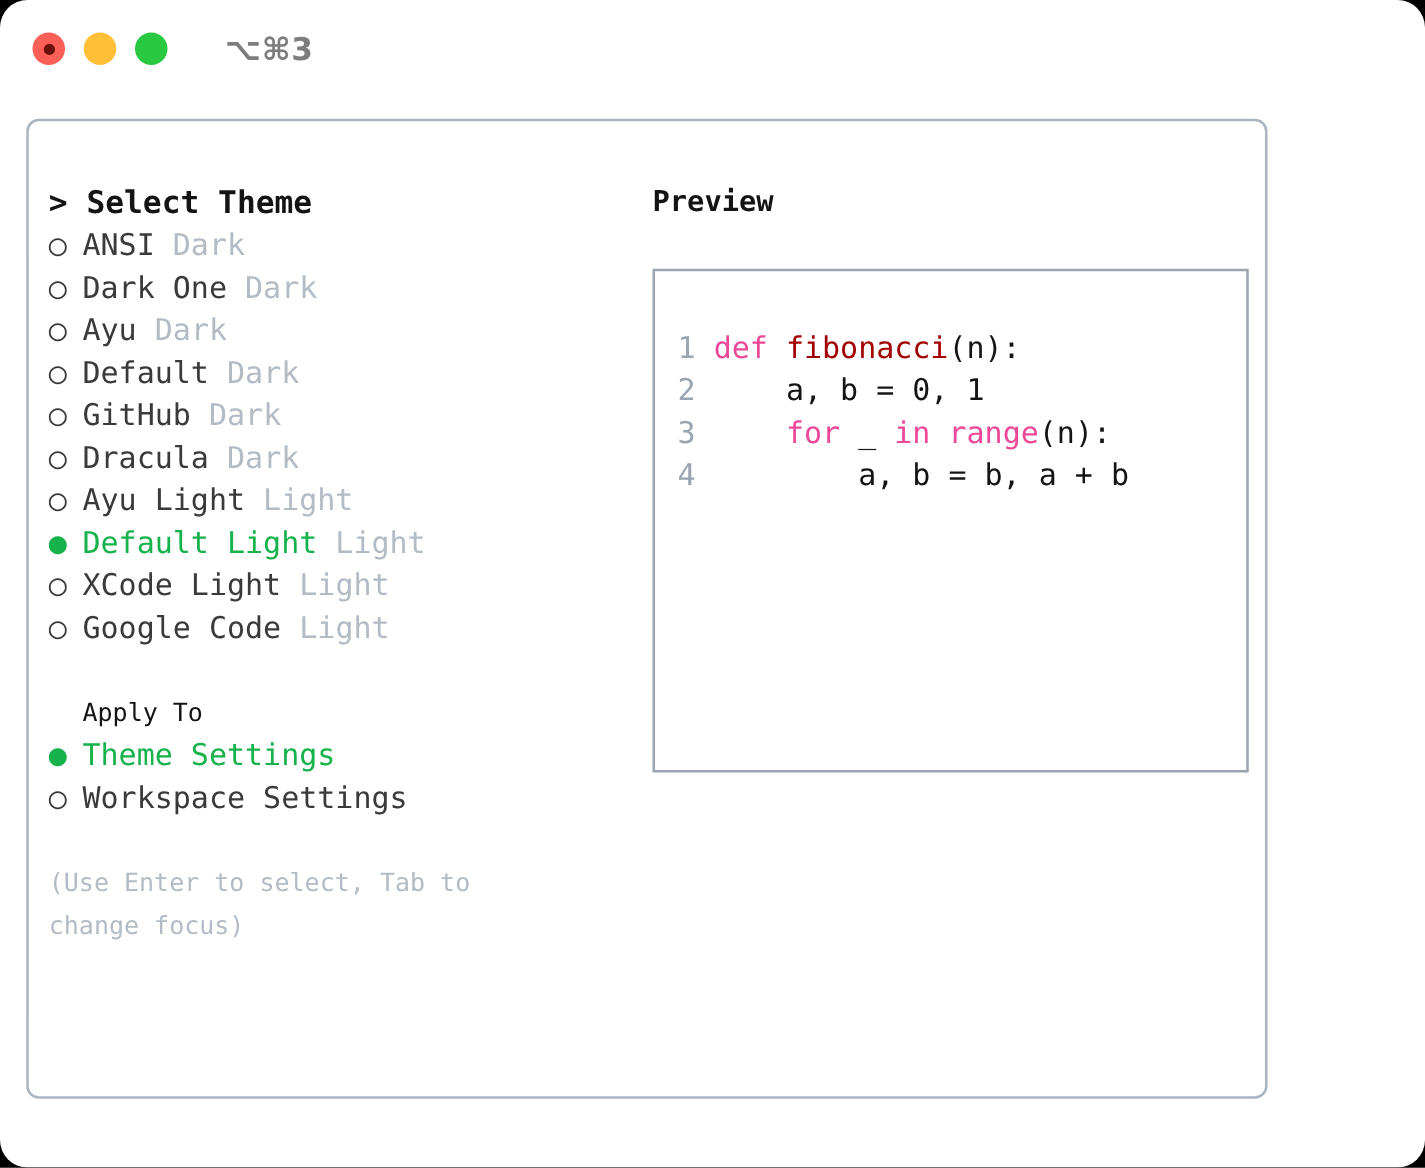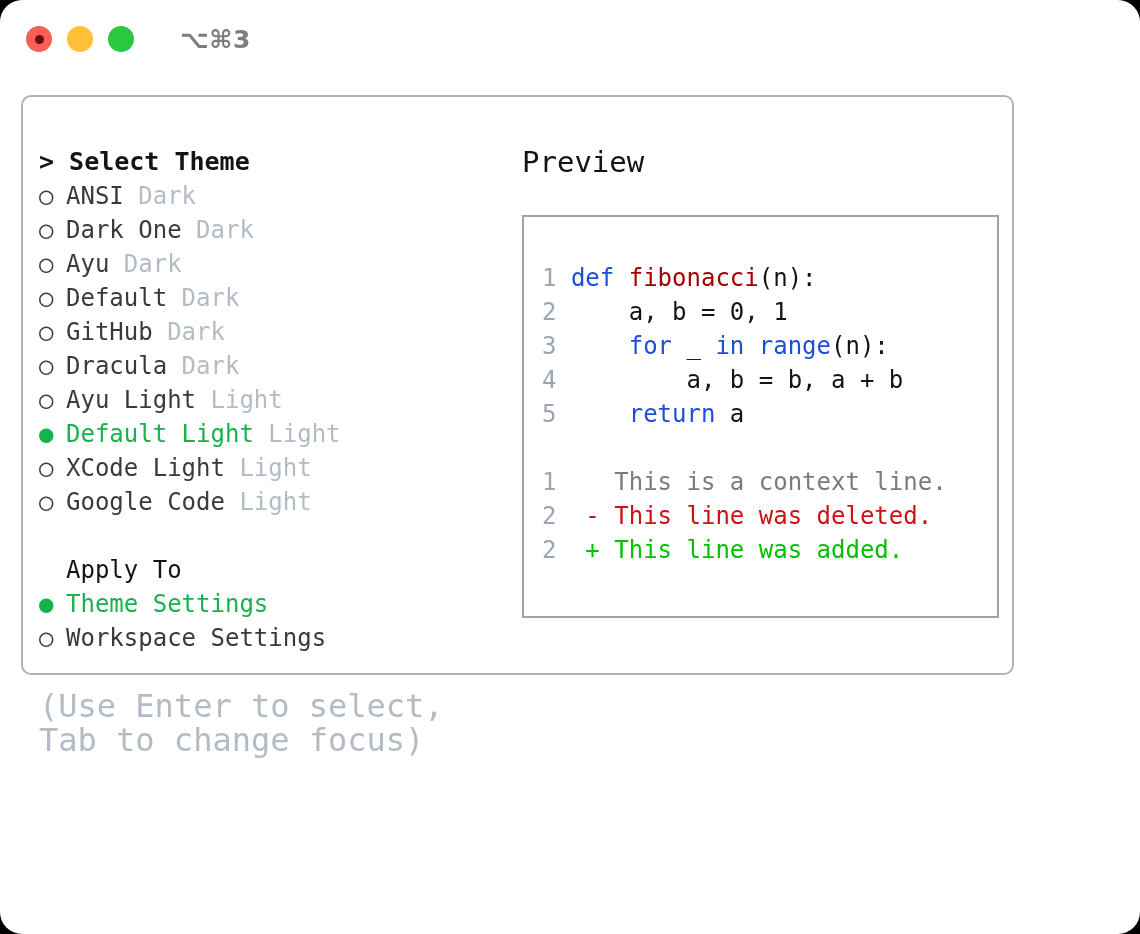--- a/index.html
+++ b/index.html
@@ -63,21 +63,21 @@
     letter-spacing: 0.5px;
     line-height: 1;
   }
 
   
   #panel {
     position: absolute;
     left: 21px;
     top: 95px;
     width: 993px;
-    height: 580px;
+    height: 784px;
     border: 2px solid #aab4c0;
     border-radius: 10px;
     box-sizing: border-box;
     background: #ffffff;
   }
 
   #panel-inner {
     position: absolute;
     left: 0; top: 0; right: 0; bottom: 0;
     padding: 48px 0 0 16px;
@@ -111,44 +111,44 @@
     display: inline-block;
     width: 27px;
     color: #3a3a3a;
   }
   .bullet.sel { color: #16b24c; }
   .row-label.sel { color: #16b24c; }
   .row-tag {
     color: #b3bbc4;
   }
   #apply-title {
-    font-size: 24px;
+    font-size: 20px;
     line-height: 34px;
     color: #141414;
     white-space: pre;
     padding-left: 27px;
     margin-top: 34px;
   }
   #hint {
-    font-size: 32px;
+    font-size: 20px;
     line-height: 34px;
     color: #b3bbc4;
     margin-top: 34px;
     width: 410px;
     white-space: normal;
   }
 
   
   #right-col {
     flex: 1 1 auto;
     padding-left: 21px;
   }
   #preview-header {
-    font-size: 29px;
-    font-weight: normal;
+    font-size: 23px;
+    font-weight: bold;
     color: #141414;
     line-height: 34px;
     white-space: pre;
   }
   #preview-box {
     margin-top: 36px;
     width: 477px;
     height: 403px;
     border: 2px solid #9aa5b1;
     background: #ffffff;
@@ -157,21 +157,21 @@
   }
   .code-line {
     font-size: 24px;
     line-height: 34px;
     white-space: pre;
     color: #141414;
   }
   .lno {
     color: #9aa5b1;
   }
-  .kw   { color: #1d4ed8; }
+  .kw   { color: #ec4899; }
   .fn   { color: #a30000; }
   .plain{ color: #141414; }
   .ctx  { color: #7b7b7b; }
   .del  { color: #cc1212; }
   .add  { color: #00c000; }
   .code-gap {
     height: 34px;
   }
 </style>
 </head>
@@ -212,27 +212,21 @@
       </div>
 
       <div id="right-col">
         <div id="preview-header">Preview</div>
         <div id="preview-box">
           <div id="code-block">
               <div class="code-line mono"><span class="lno">1 </span><span class="kw">def </span><span class="fn">fibonacci</span><span class="plain">(n):</span></div>
               <div class="code-line mono"><span class="lno">2 </span><span class="plain">    a, b = 0, 1</span></div>
               <div class="code-line mono"><span class="lno">3 </span><span class="plain">    </span><span class="kw">for</span><span class="plain"> _ </span><span class="kw">in range</span><span class="plain">(n):</span></div>
               <div class="code-line mono"><span class="lno">4 </span><span class="plain">        a, b = b, a + b</span></div>
-              <div class="code-line mono"><span class="lno">5 </span><span class="plain">    </span><span class="kw">return</span><span class="plain"> a</span></div>
             </div>
           <div class="code-gap"></div>
-          <div id="diff-block">
-              <div class="code-line mono"><span class="lno">1 </span><span class="ctx">   This is a context line.</span></div>
-              <div class="code-line mono"><span class="lno">2 </span><span class="del"> - This line was deleted.</span></div>
-              <div class="code-line mono"><span class="lno">2 </span><span class="add"> + This line was added.</span></div>
-            </div>
         </div>
       </div>
 
     </div>
   </div>
 
 </div>
 
 </body></html>

